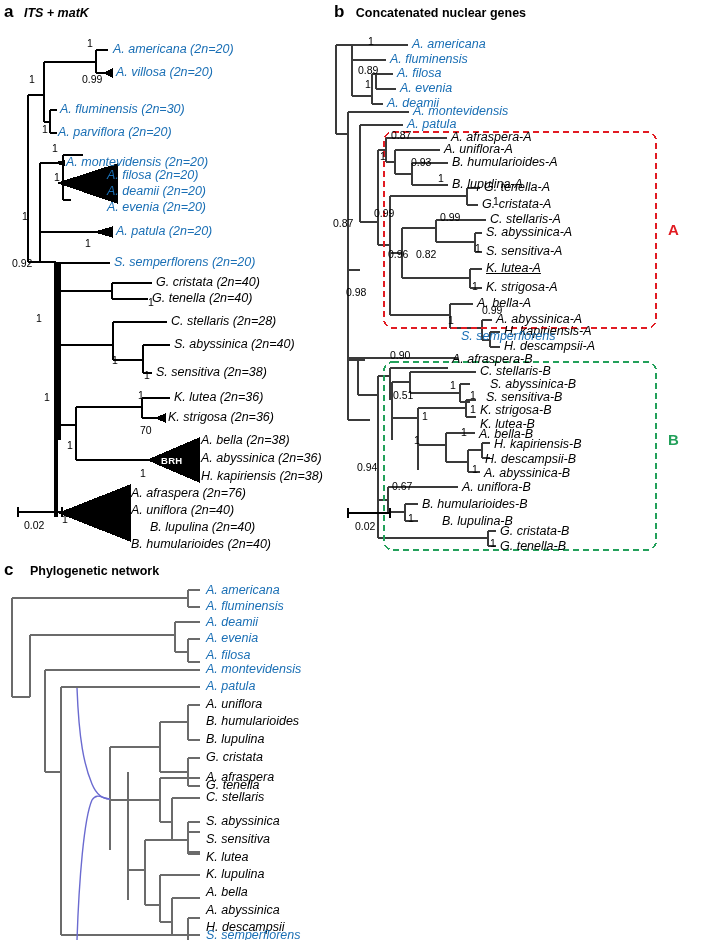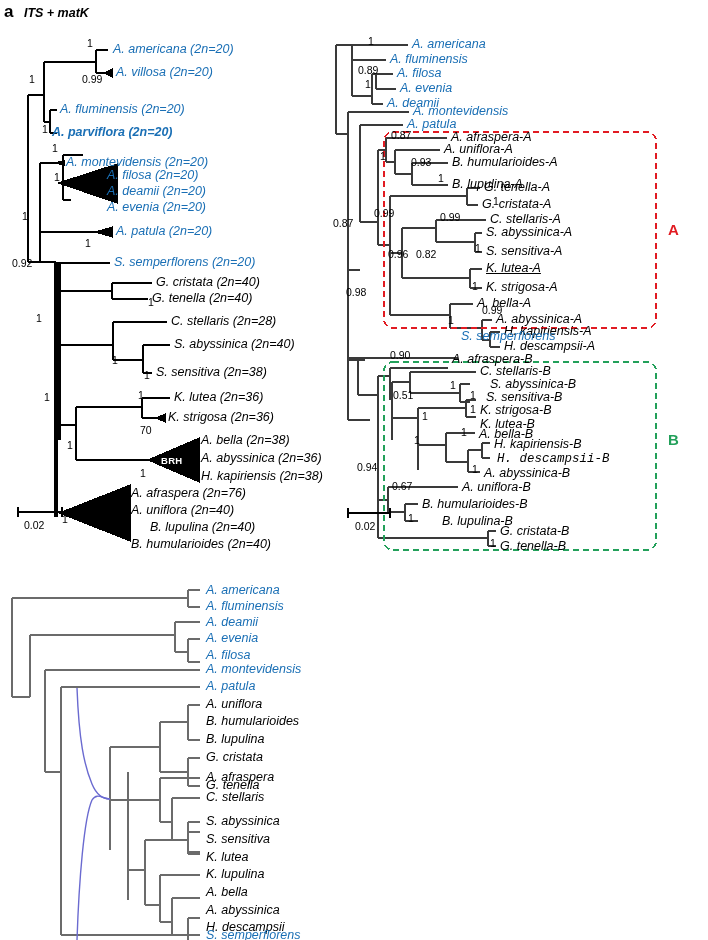--- a/index.html
+++ b/index.html
@@ -109,22 +109,22 @@
 
     <g stroke="#000" fill="none" stroke-width="1.4">
       <path d="M18,512 L62,512"></path>
       <path d="M18,507 L18,517"></path>
       <path d="M62,507 L62,517"></path>
     </g>
   </svg>
 
   <div class="lbl blue" style="left:113px;top:43px;">A. americana (2n=20)</div>
   <div class="lbl blue" style="left:116px;top:66px;">A. villosa (2n=20)</div>
-  <div class="lbl blue" style="left:60px;top:103px;">A. fluminensis (2n=20)</div>
-  <div class="lbl blue" style="left:52px;top:126px;font-weight:bold;">A. parviflora (2n=20)</div>
+  <div class="lbl blue" style="left:60px;top:103px;">A. fluminensis (2n=30)</div>
+  <div class="lbl blue" style="left:58px;top:126px;">A. parviflora (2n=20)</div>
   <div class="lbl blue" style="left:66px;top:156px;">A. montevidensis (2n=20)</div>
   <div class="lbl blue" style="left:107px;top:169px;">A. filosa (2n=20)</div>
   <div class="lbl blue" style="left:107px;top:185px;">A. deamii (2n=20)</div>
   <div class="lbl blue" style="left:107px;top:201px;">A. evenia (2n=20)</div>
   <div class="lbl blue" style="left:116px;top:225px;">A. patula (2n=20)</div>
   <div class="lbl blue" style="left:114px;top:256px;">S. semperflorens (2n=20)</div>
   <div class="lbl black" style="left:156px;top:276px;">G. cristata (2n=40)</div>
   <div class="lbl black" style="left:152px;top:292px;text-align:center;">G. tenella (2n=40)</div>
   <div class="lbl black" style="left:171px;top:315px;">C. stellaris (2n=28)</div>
   <div class="lbl black" style="left:174px;top:338px;">S. abyssinica (2n=40)</div>
@@ -159,20 +159,24 @@
   <div class="sup" style="left:140px;top:425px;">70</div>
   <div class="sup" style="left:67px;top:440px;">1</div>
   <div class="sup" style="left:140px;top:468px;">1</div>
   <div class="sup" style="left:62px;top:514px;">1</div>
 
   <div class="scalebar-txt" style="left:24px;top:519px;">0.02</div>
 </div>
 
 <div class="panel" id="panel-b" style="left:330px;top:0;width:378px;height:560px;">
 
+  <div class="ptitle" style="left:4px;top:2px;">
+    <span class="letter">b</span>
+    <span class="ttxt" style="margin-left:7px;">Concatenated nuclear genes</span>
+  </div>
 
   <svg width="378" height="560" shape-rendering="crispEdges">
     <g stroke="#3a3a3a" fill="none" stroke-width="1.25">
 
       <path d="M6,45 L6,134"></path>
       <path d="M6,45 L22,45"></path>
       <path d="M6,134 L18,134"></path>
 
       <path d="M22,45 L22,60"></path>
       <path d="M22,45 L78,45"></path>
@@ -351,21 +355,21 @@
   <div class="lbl black" style="left:174px;top:340px;">H. descampsii-A</div>
   <div class="lbl blue" style="left:131px;top:330px;">S. semperflorens</div>
   <div class="lbl black" style="left:122px;top:353px;">A. afraspera-B</div>
   <div class="lbl black" style="left:150px;top:365px;">C. stellaris-B</div>
   <div class="lbl black" style="left:160px;top:378px;">S. abyssinica-B</div>
   <div class="lbl black" style="left:156px;top:391px;">S. sensitiva-B</div>
   <div class="lbl black" style="left:150px;top:404px;">K. strigosa-B</div>
   <div class="lbl black" style="left:150px;top:418px;">K. lutea-B</div>
   <div class="lbl black" style="left:149px;top:428px;">A. bella-B</div>
   <div class="lbl black" style="left:164px;top:438px;">H. kapiriensis-B</div>
-  <div class="lbl black" style="left:167px;top:453px;font-family:Liberation Mono, monospace;">H. descampsii-B</div>
+  <div class="lbl black" style="left:155px;top:453px;">H. descampsii-B</div>
   <div class="lbl black" style="left:154px;top:467px;">A. abyssinica-B</div>
   <div class="lbl black" style="left:132px;top:481px;">A. uniflora-B</div>
   <div class="lbl black" style="left:92px;top:498px;">B. humularioides-B</div>
   <div class="lbl black" style="left:92px;top:515px;margin-left:20px;">B. lupulina-B</div>
   <div class="lbl black" style="left:170px;top:525px;">G. cristata-B</div>
   <div class="lbl black" style="left:170px;top:540px;">G. tenella-B</div>
 
   <div class="cladelbl" style="left:338px;top:221px;color:#e11b22;">A</div>
   <div class="cladelbl" style="left:338px;top:431px;color:#22a05a;">B</div>
 
@@ -399,20 +403,24 @@
   <div class="sup" style="left:27px;top:462px;">0.94</div>
   <div class="sup" style="left:62px;top:481px;">0.67</div>
   <div class="sup" style="left:78px;top:513px;">1</div>
   <div class="sup" style="left:160px;top:538px;">1</div>
 
   <div class="scalebar-txt" style="left:25px;top:520px;">0.02</div>
 </div>
 
 <div class="panel" id="panel-c" style="left:0;top:550px;width:400px;height:390px;">
 
+  <div class="ptitle" style="left:4px;top:10px;">
+    <span class="letter">c</span>
+    <span class="ttxt" style="margin-left:12px;">Phylogenetic network</span>
+  </div>
 
   <svg width="400" height="390" shape-rendering="crispEdges">
     <g stroke="#6b6b6b" fill="none" stroke-width="1.5">
 
       <path d="M12,48 L12,147"></path>
 
       <path d="M12,48 L188,48"></path>
       <path d="M188,40 L188,57"></path>
       <path d="M188,40 L200,40"></path>
       <path d="M188,57 L200,57"></path>

